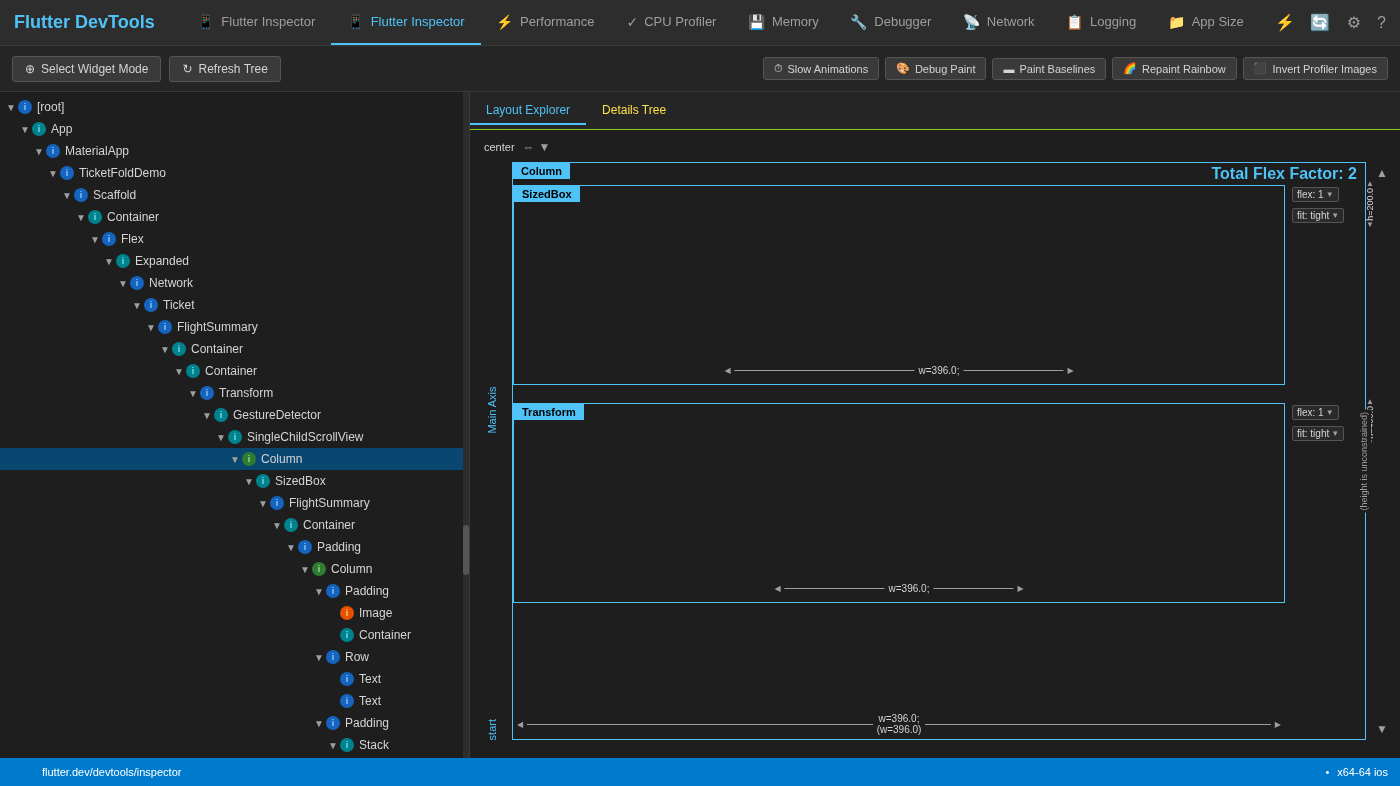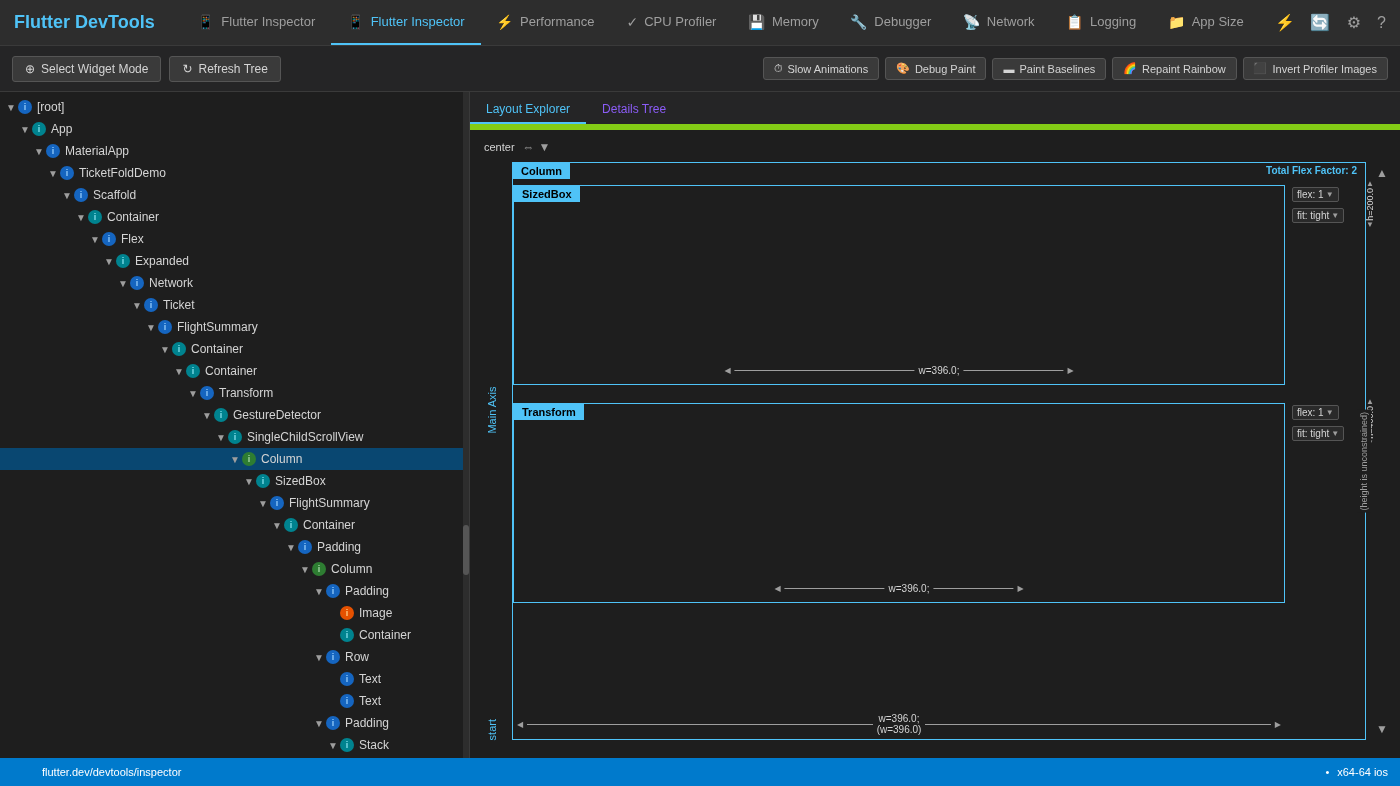--- a/index.html
+++ b/index.html
@@ -171,28 +171,28 @@
     .right-panel {
       flex: 1;
       background: #1e1e1e;
       overflow: hidden;
       display: flex;
       flex-direction: column;
     }
     .panel-tabs {
       display: flex;
       background: #252526;
-      border-bottom: 6px solid #84cc16;
+      border-bottom: 1px solid #84cc16;
       height: 38px;
-      align-items: flex-end;
+      align-items: center;
     }
     .panel-tab {
       padding: 6px 16px;
       cursor: pointer;
-      color: #8b5cf6;
+      color: #fde047;
       font-size: 12px;
       border-bottom: 2px solid transparent;
     }
     .panel-tab.active {
       color: #4fc3f7;
       border-bottom: 2px solid #4fc3f7;
     }
 
     
     .layout-area {
@@ -534,21 +534,21 @@
 
         <div style="width:24px; display:flex; flex-direction:column; align-items:center; justify-content:center; position:relative;">
           <div style="writing-mode:vertical-rl; transform:rotate(180deg); color:#4fc3f7; font-size:11px; white-space:nowrap; flex:1; display:flex; align-items:center; justify-content:center;">Main Axis</div>
           <div style="writing-mode:vertical-rl; transform:rotate(180deg); color:#4fc3f7; font-size:11px; white-space:nowrap; padding-bottom:60px;">start</div>
         </div>
 
         <div style="flex:1; position:relative; border:1px solid #4fc3f7; margin:0 8px;">
           
           <div style="background:#4fc3f7; color:#000; font-size:11px; font-weight:bold; padding:2px 8px; display:inline-block;">Column</div>
           
-          <span style="position:absolute; top:2px; right:8px; color:#4fc3f7; font-size:10px; font-weight:bold;">
+          <span style="position:absolute; top:2px; right:8px; color:#4fc3f7; font-size:16px; font-weight:bold;">
             <span>Total Flex Factor:</span>
             <span>2</span>
           </span>
 
           
           <div style="position:absolute; top:22px; left:0; right:80px; height:200px; border:1px solid #4fc3f7;">
             <div style="background:#4fc3f7; color:#000; font-size:11px; font-weight:bold; padding:2px 8px; display:inline-block;">SizedBox</div>
             
             <div style="position:absolute; bottom:8px; left:50%; transform:translateX(-50%); display:flex; align-items:center; gap:4px; white-space:nowrap;">
               <span style="color:#9e9e9e; font-size:8px;">◀</span>

